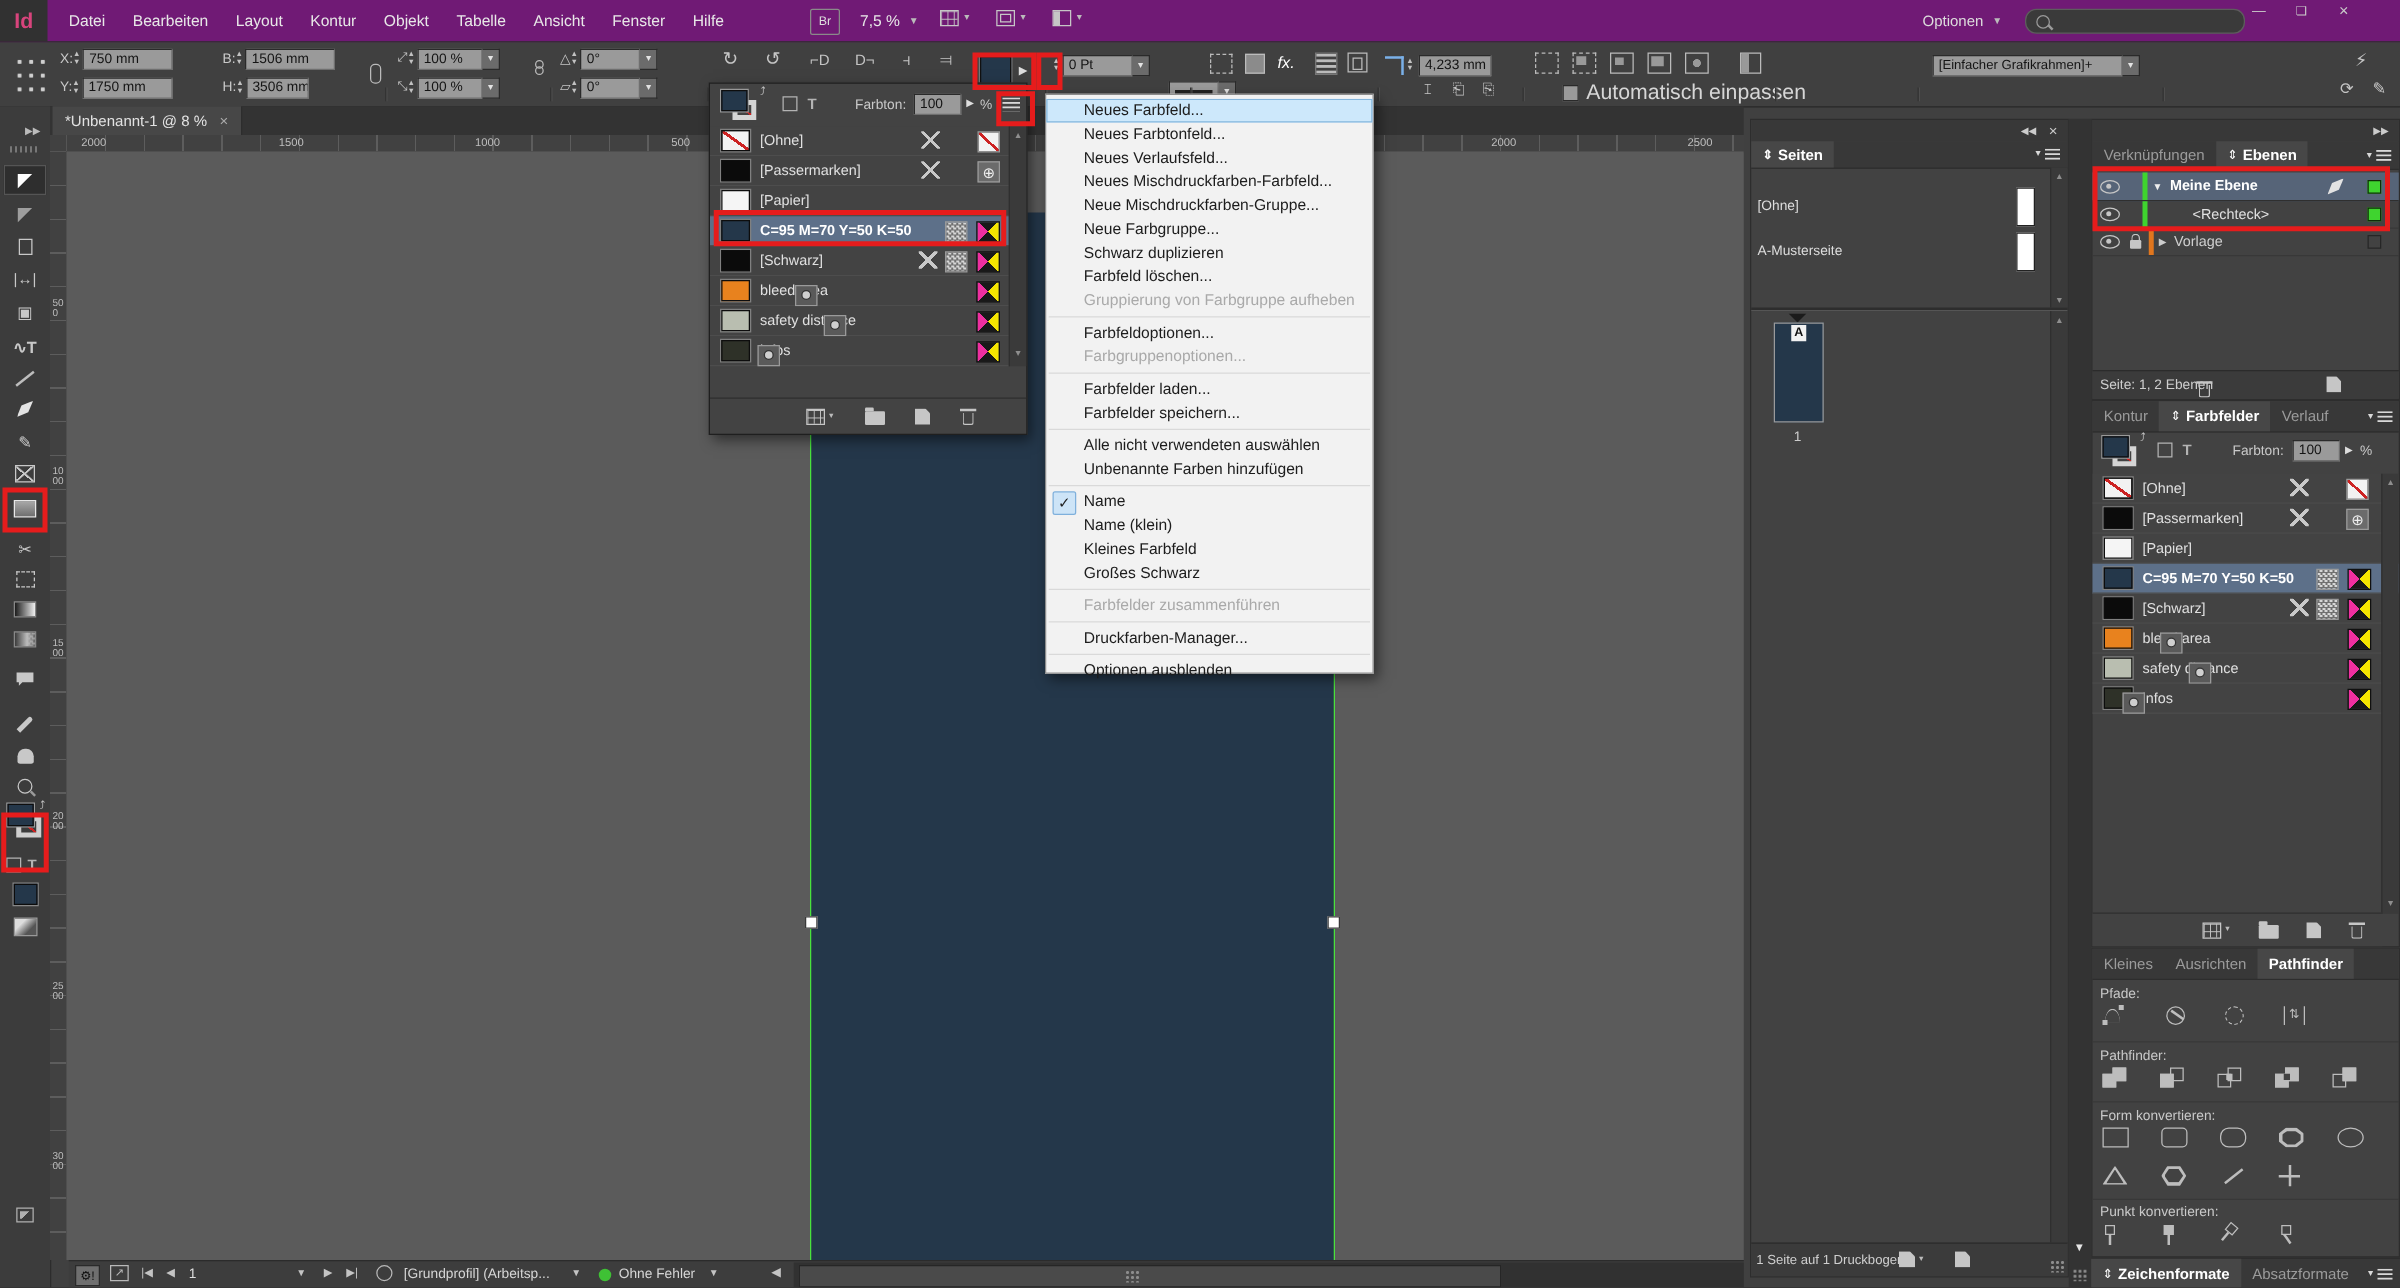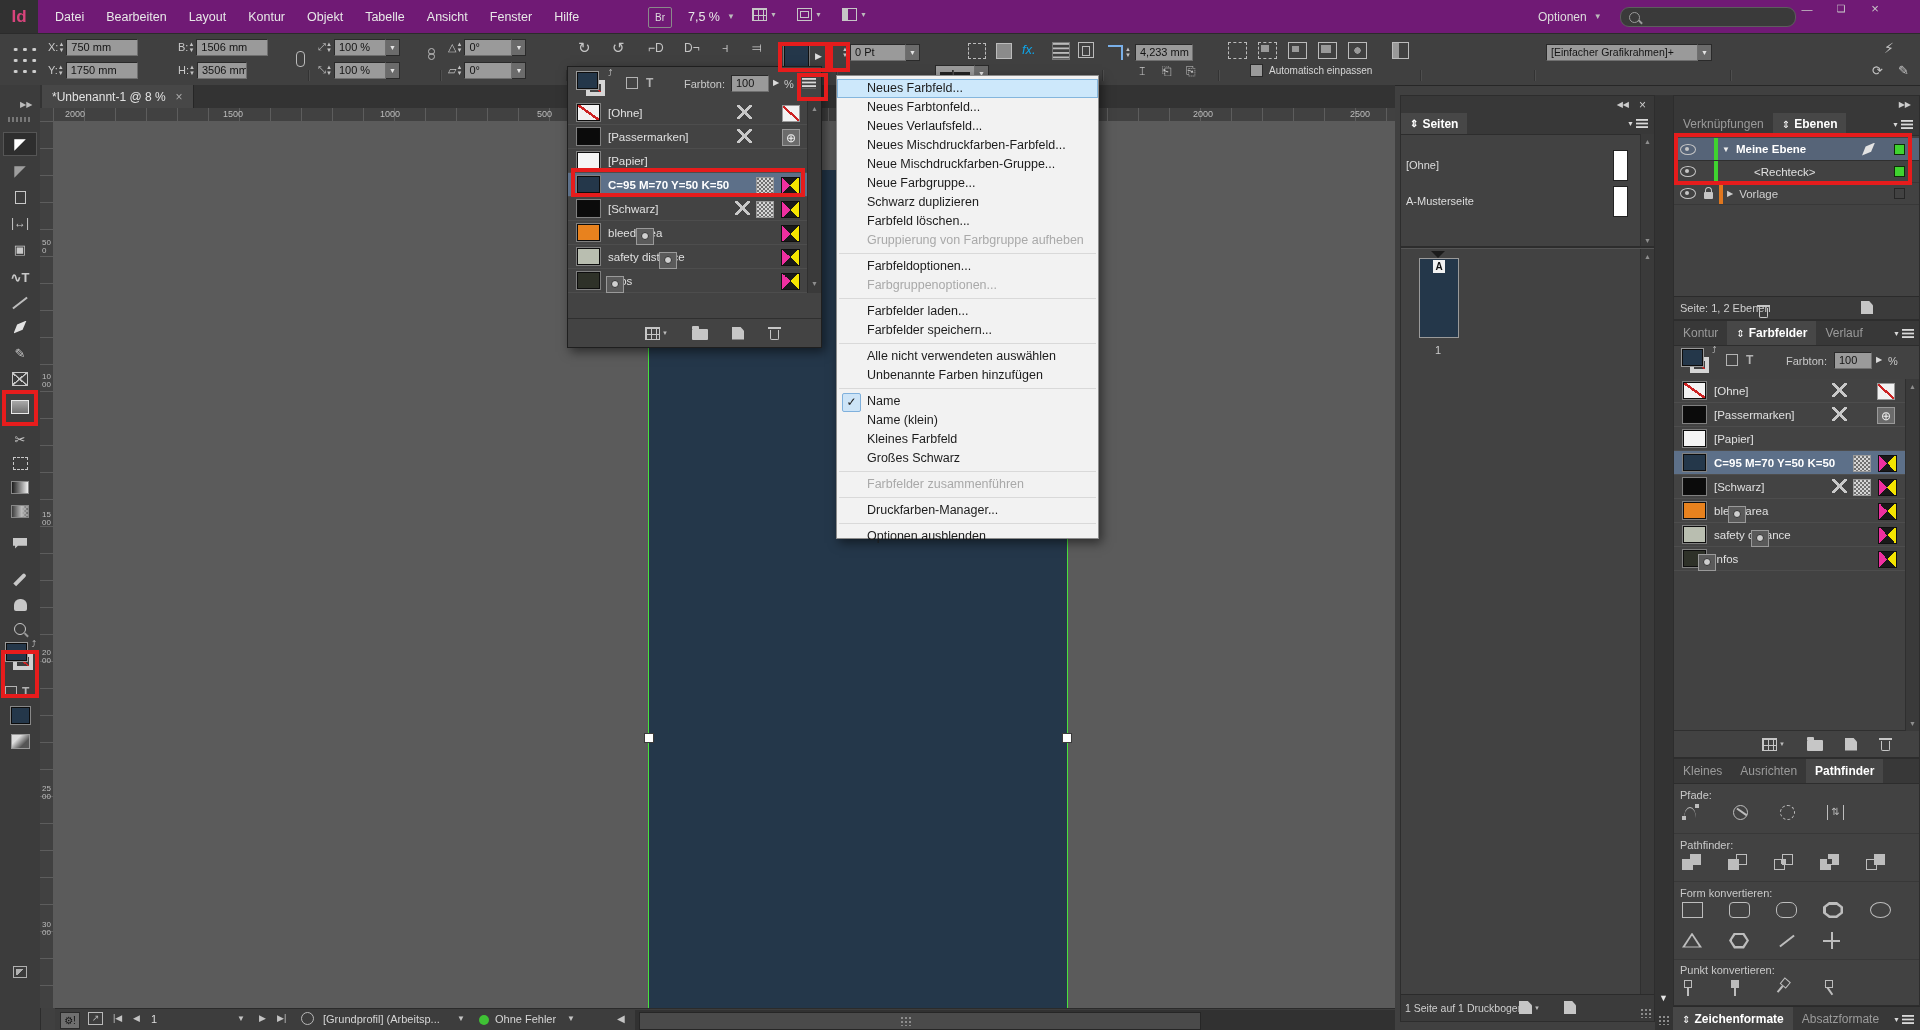--- a/index.html
+++ b/index.html
@@ -227,21 +227,21 @@
         <span>▶</span>
       </div>
 
     <div class="abs f" style="left:842px;top:9px;height:18px">
       <span class="stp">▲<br>▼</span>
       <span class="field" style="width:56px">0 Pt</span>
         <span class="ddarrow">▼</span>
     </div>
     <span class="abs cbi" style="left:968px;top:9px;width:16px;height:14px;border:1.5px dashed #bbb"></span>
     <span class="abs cbi" style="left:996px;top:9px;width:14px;height:14px;border:1.5px solid #bbb;background:#8b8b8b"></span>
-    <span class="abs" style="left:1022px;top:8px;font-size:13px;font-style:italic;color:#0ea5e9">fx.</span>
+    <span class="abs" style="left:1022px;top:8px;font-size:13px;font-style:italic;color:#ffffff">fx.</span>
     <span class="abs cbi" style="left:1052px;top:8px;width:16px;height:16px;background:linear-gradient(#bbb 2px,transparent 2px);background-size:100% 4.5px;border:1px solid #777"></span>
     <span class="abs cbi" style="left:1078px;top:8px;width:16px;height:16px;border:1px solid #bbb;box-sizing:border-box">
         <span style="display:block;margin:3px auto;width:6px;height:8px;border:1px solid #bbb"></span>
       </span>
 
     <div class="abs f" style="left:1108px;top:9px;height:18px;gap:2px">
       <span style="width:13px;height:13px;border-top:2px solid #7ab0e8;border-right:2px solid #7ab0e8;display:inline-block"></span>
       <span class="stp">▲<br>▼</span>
       <span class="field" style="width:58px">4,233 mm</span>
     </div>
@@ -257,21 +257,21 @@
       <span class="field" style="width:40px">
           <span style="display:block;margin-top:6px;height:3px;background:#222"></span>
         </span>
         <span class="ddarrow">▼</span>
     </div>
     <span class="abs cbi" style="left:1138px;top:31px;font-size:12px">𝙸</span>
     <span class="abs cbi" style="left:1162px;top:31px;font-size:12px">⎗</span>
     <span class="abs cbi" style="left:1186px;top:31px;font-size:12px">⎘</span>
     <div class="abs f" style="left:1250px;top:30px;gap:6px">
       <span style="width:11px;height:11px;background:#9a9a9a;border:1px solid #2a2a2a;display:inline-block"></span>
-      <span style="font-size:10px;color:#d6d6d6">Automatisch einpassen</span>
+      <span style="font-size:17px;color:#d6d6d6">Automatisch einpassen</span>
     </div>
 
     <div class="abs f" style="left:1546px;top:9px;height:18px">
       <span class="field" style="width:152px;font-size:10.5px">[Einfacher Grafikrahmen]+</span>
         <span class="ddarrow">▼</span>
     </div>
     <span class="abs cbi" style="left:1884px;top:7px;font-size:14px">⚡︎</span>
     <span class="abs cbi" style="left:1872px;top:30px;font-size:13px">⟳</span>
     <span class="abs cbi" style="left:1898px;top:30px;font-size:13px">✎</span>
     <div class="vsep" style="left:308px"></div>

